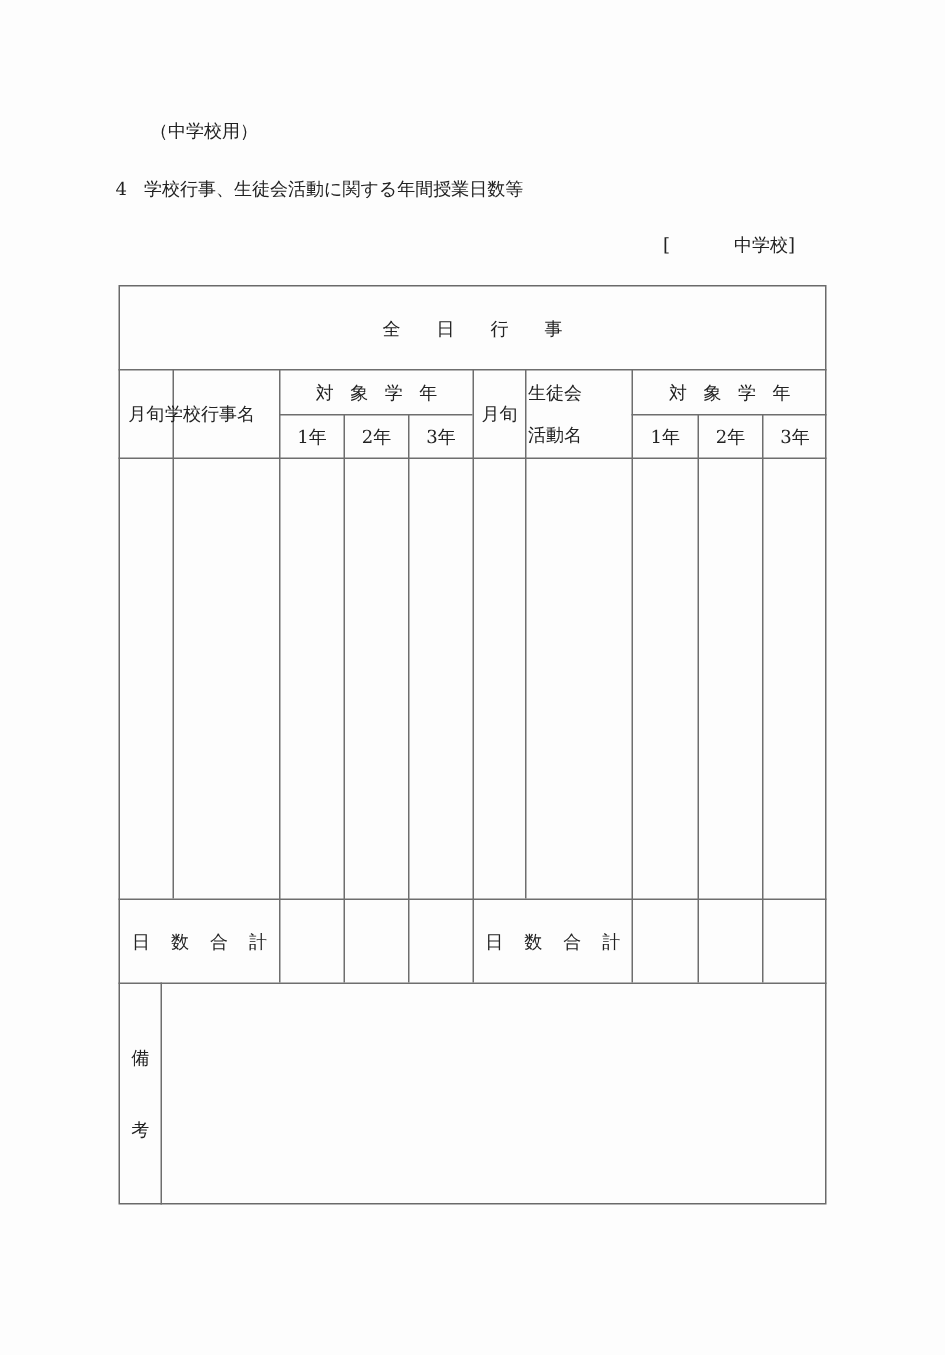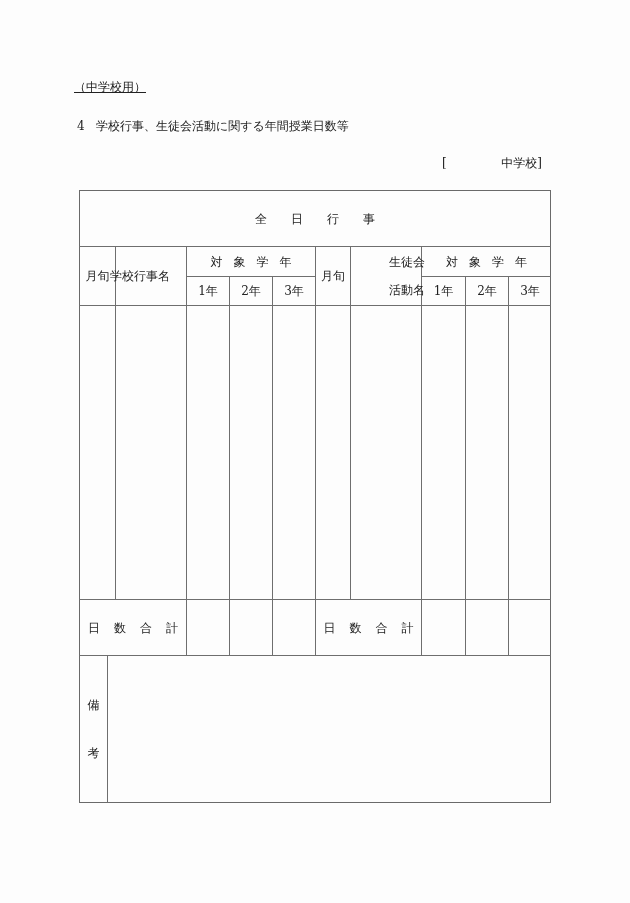--- a/index.html
+++ b/index.html
@@ -14,26 +14,26 @@
     overflow: hidden;
     font-family: "DejaVu Serif", "Liberation Serif", serif;
     color: #222;
   }
   .abs { position: absolute; }
   .txt {
     font-size: 12px;
     line-height: 14px;
     white-space: nowrap;
   }
-  .subtitle { left: 74px; top: 80px; text-decoration: underline; }
+  .subtitle { left: 100px; top: 80px; }
   .heading { left: 77px; top: 119px; }
   .heading .num { display: inline-block; width: 19px; }
   .school { left: 442px; top: 156px; width: 104px; }
   .school .open { position: absolute; left: 0; top: 0; }
-  .school .name { position: absolute; right: 4px; top: 0; }
+  .school .name { position: absolute; right: 16px; top: 0; }
 
   
   .h, .v { position: absolute; background: #6e6e6e; }
   .h { height: 1px; }
   .v { width: 1px; }
   .outer {
     position: absolute;
     left: 79px; top: 190px;
     width: 472px; height: 613px;
     border: 1px solid #6a6a6a;
@@ -101,21 +101,21 @@
   <span style="margin-right:11px;">対</span>
   <span style="margin-right:11px;">象</span>
   <span style="margin-right:11px;">学</span>
   <span>年</span>
 </div>
 <div class="cell" style="left:187px; top:277px; width:42px; height:28px;">1年</div>
 <div class="cell" style="left:230px; top:277px; width:42px; height:28px;">2年</div>
 <div class="cell" style="left:273px; top:277px; width:42px; height:28px;">3年</div>
 
 <div class="cell" style="left:316px; top:247px; width:34px; height:58px;">月旬</div>
-<div class="cell stack" style="left:372px; top:247px; width:70px; height:58px;">
+<div class="cell stack" style="left:335px; top:247px; width:70px; height:58px;">
   <span style="margin-bottom:14px;">生徒会</span>
   <span>活動名</span>
 </div>
 <div class="cell" style="left:422px; top:247px; width:129px; height:29px;">
   <span style="margin-right:11px;">対</span>
   <span style="margin-right:11px;">象</span>
   <span style="margin-right:11px;">学</span>
   <span>年</span>
 </div>
 <div class="cell" style="left:422px; top:277px; width:43px; height:28px;">1年</div>

